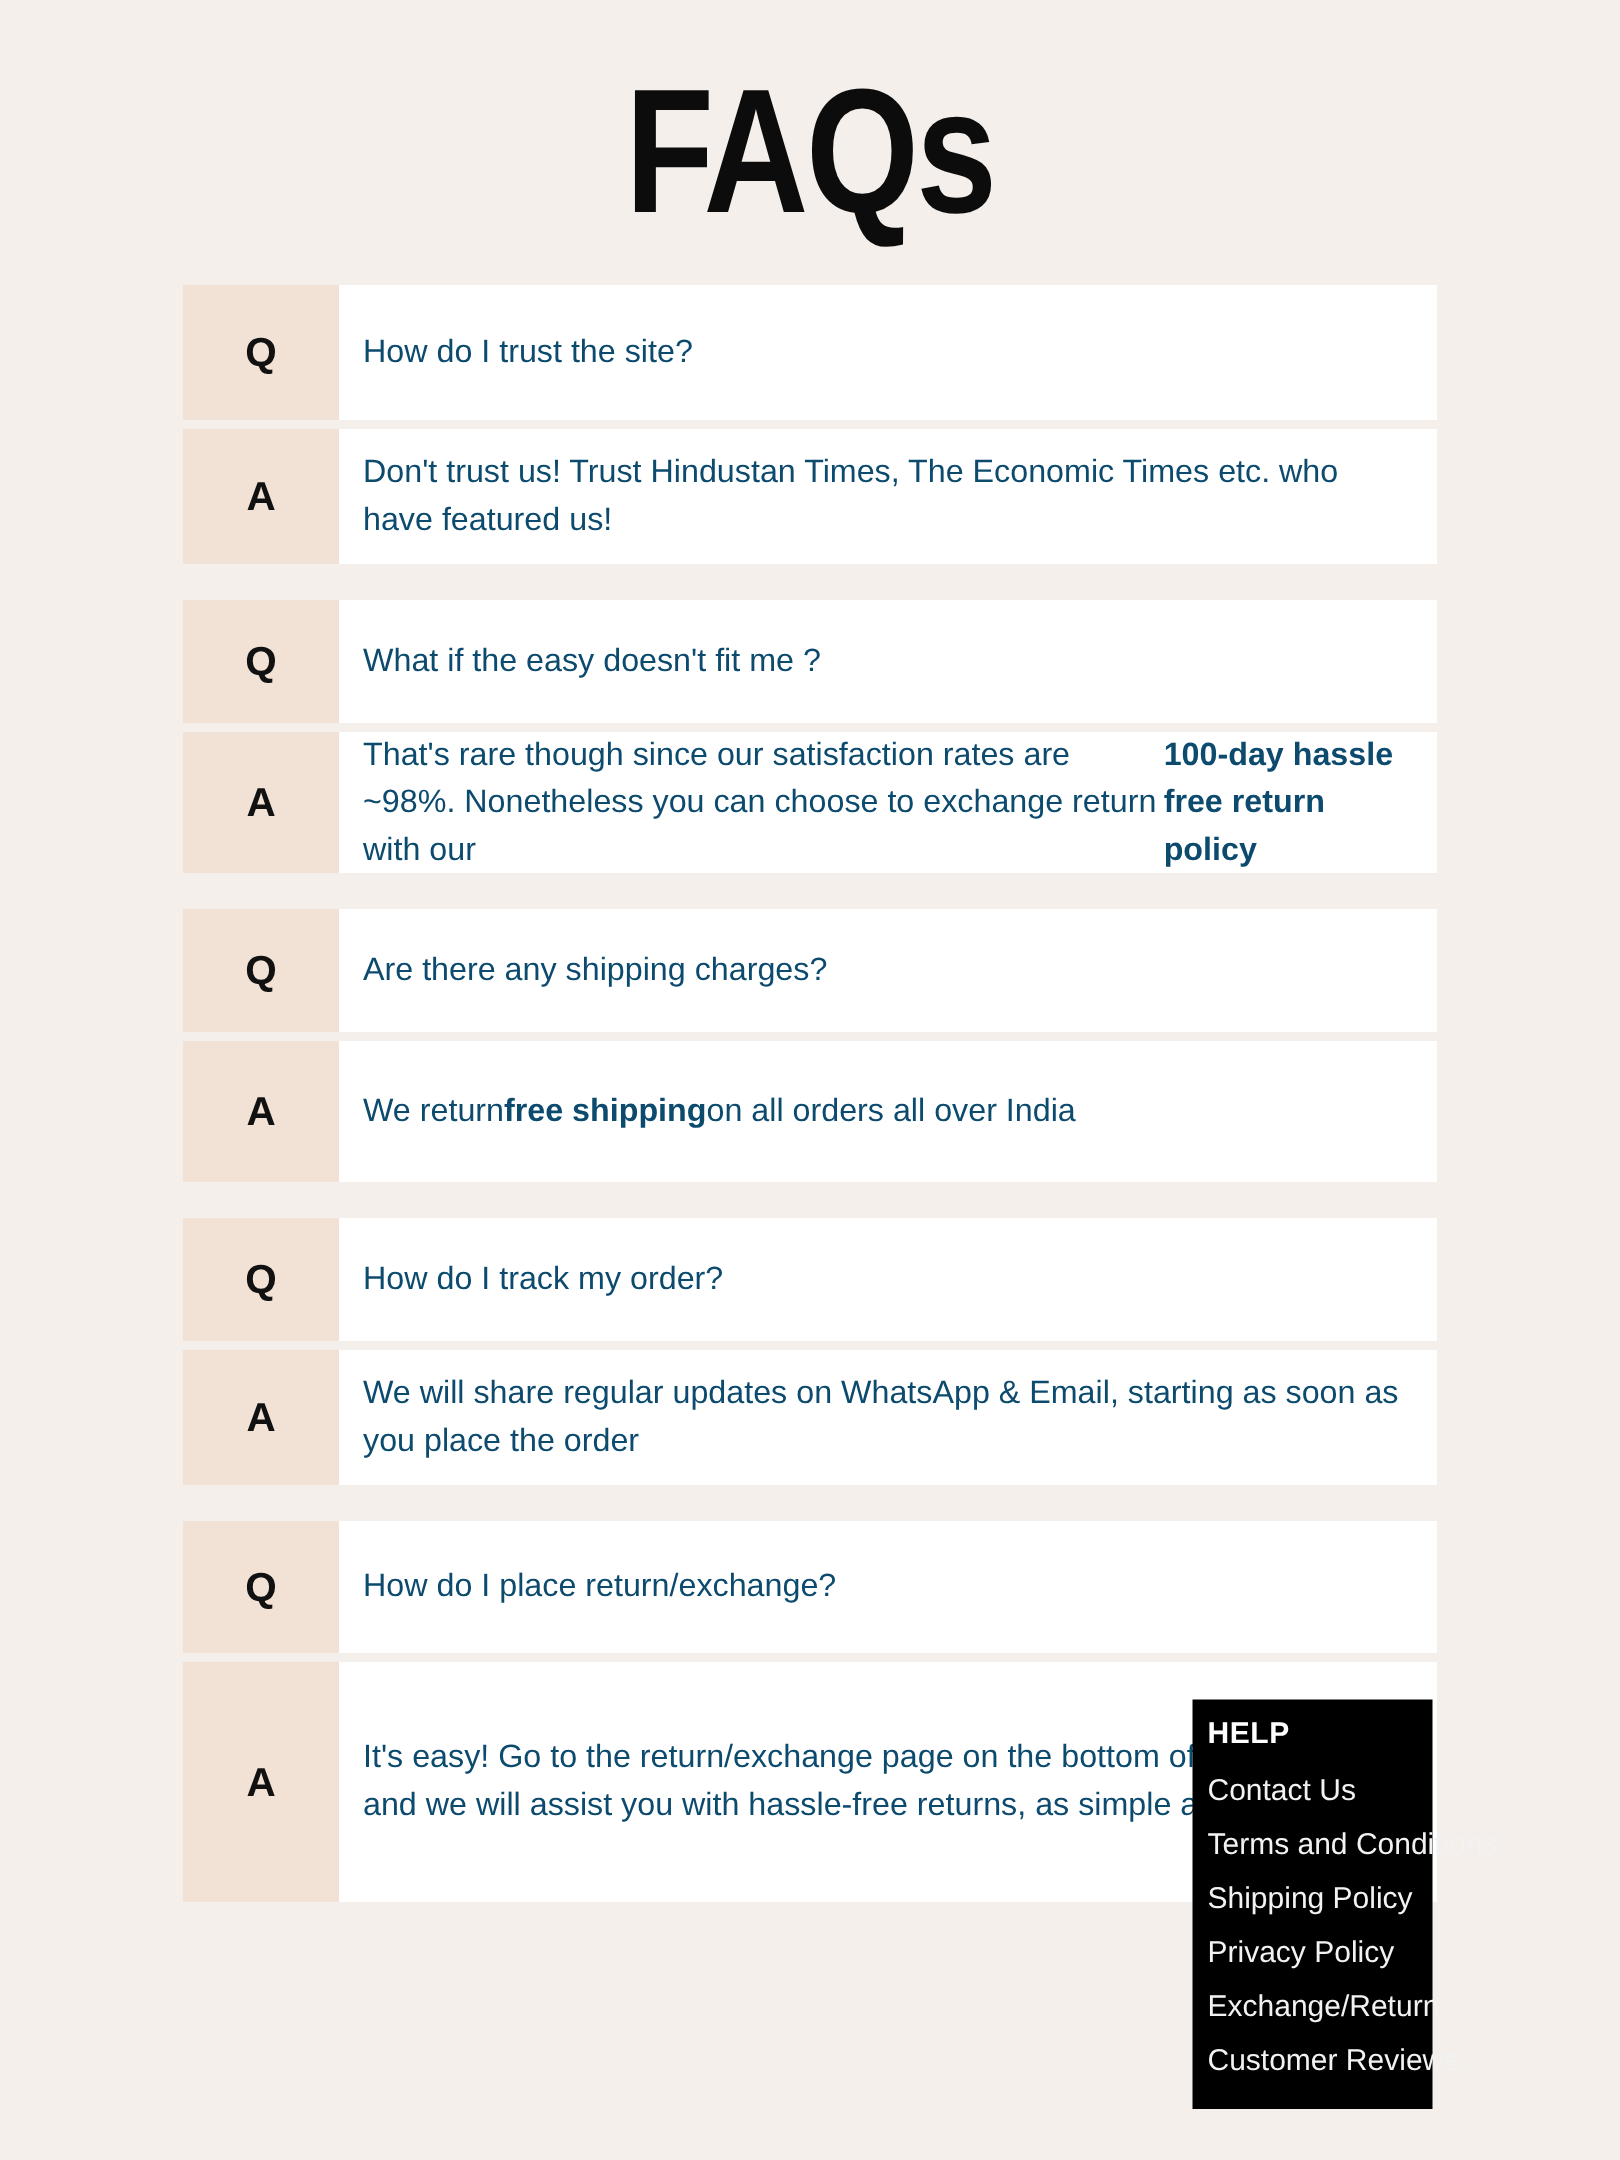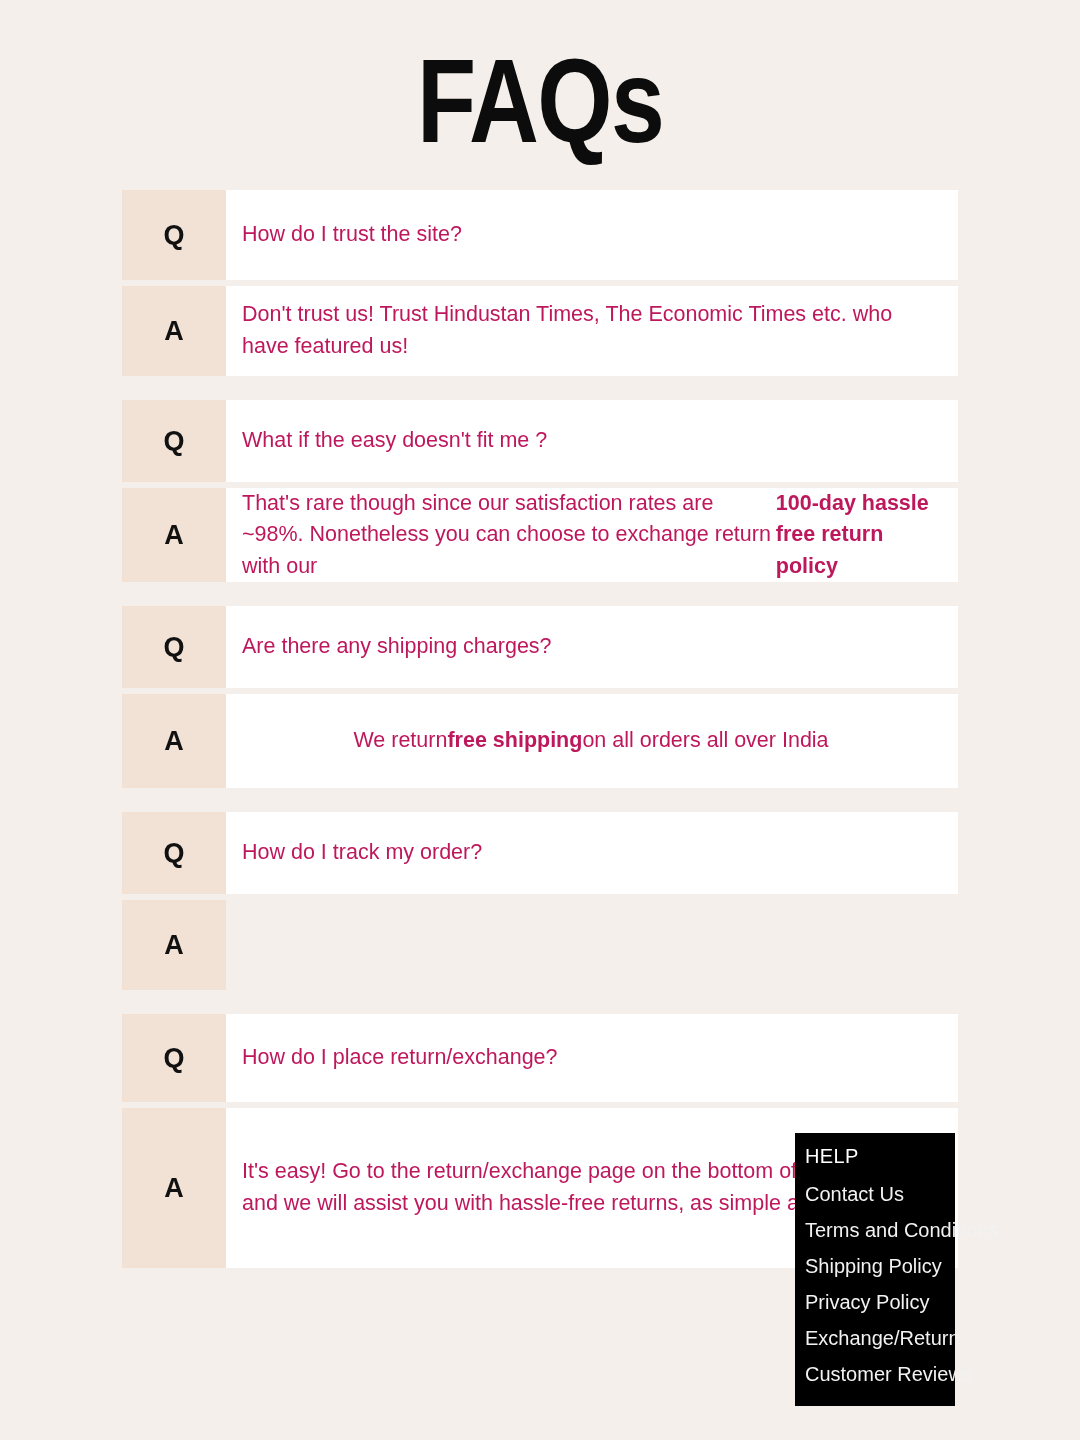--- a/index.html
+++ b/index.html
@@ -73,25 +73,25 @@
 
   .text {
     flex: 1 1 auto;
     background: #ffffff;
     display: flex;
     align-items: center;
     padding: 16px 18px 16px 16px;
     box-sizing: border-box;
     font-size: 21.5px;
     line-height: 1.47;
-    color: #be185d;
+    color: #0c4a6e;
   }
 
   .row.q .text { min-height: 60px; }
-  .row.a .text { min-height: 60px; justify-content: center; }
+  .row.a .text { min-height: 60px; }
 
   .h-q1 { height: 90px; }
   .h-a1 { height: 90px; }
   .h-q2 { height: 82px; }
   .h-a2 { height: 94px; }
   .h-q3 { height: 82px; }
   .h-a3 { height: 94px; }
   .h-q4 { height: 82px; }
   .h-a4 { height: 90px; }
   .h-q5 { height: 88px; }
@@ -106,21 +106,21 @@
     left: 795px;
     top: 1133px;
     width: 160px;
     background: #000000;
     color: #ffffff;
     padding: 12px 0 14px 0;
     box-sizing: border-box;
   }
   .help-title {
     font-size: 20px;
-    font-weight: normal;
+    font-weight: bold;
     letter-spacing: 0.4px;
     padding: 0 0 8px 10px;
     font-family: "Liberation Sans", sans-serif;
   }
   .help-link {
     display: block;
     font-size: 20px;
     color: #f2f2f2;
     padding: 6px 0 6px 10px;
     text-decoration: none;
@@ -179,20 +179,23 @@
       </div>
     </div>
 
     <div class="qa-group">
       <div class="row q h-q4">
         <div class="tag">Q</div>
         <div class="text">How do I track my order?</div>
       </div>
       <div class="row a h-a4">
         <div class="tag">A</div>
+        <div class="text">
+            <span>We will share regular updates on WhatsApp &amp; Email, starting as soon as you place the order</span>
+          </div>
       </div>
     </div>
 
     <div class="qa-group">
       <div class="row q h-q5">
         <div class="tag">Q</div>
         <div class="text">How do I place return/exchange?</div>
       </div>
       <div class="row a h-a5">
         <div class="tag">A</div>

